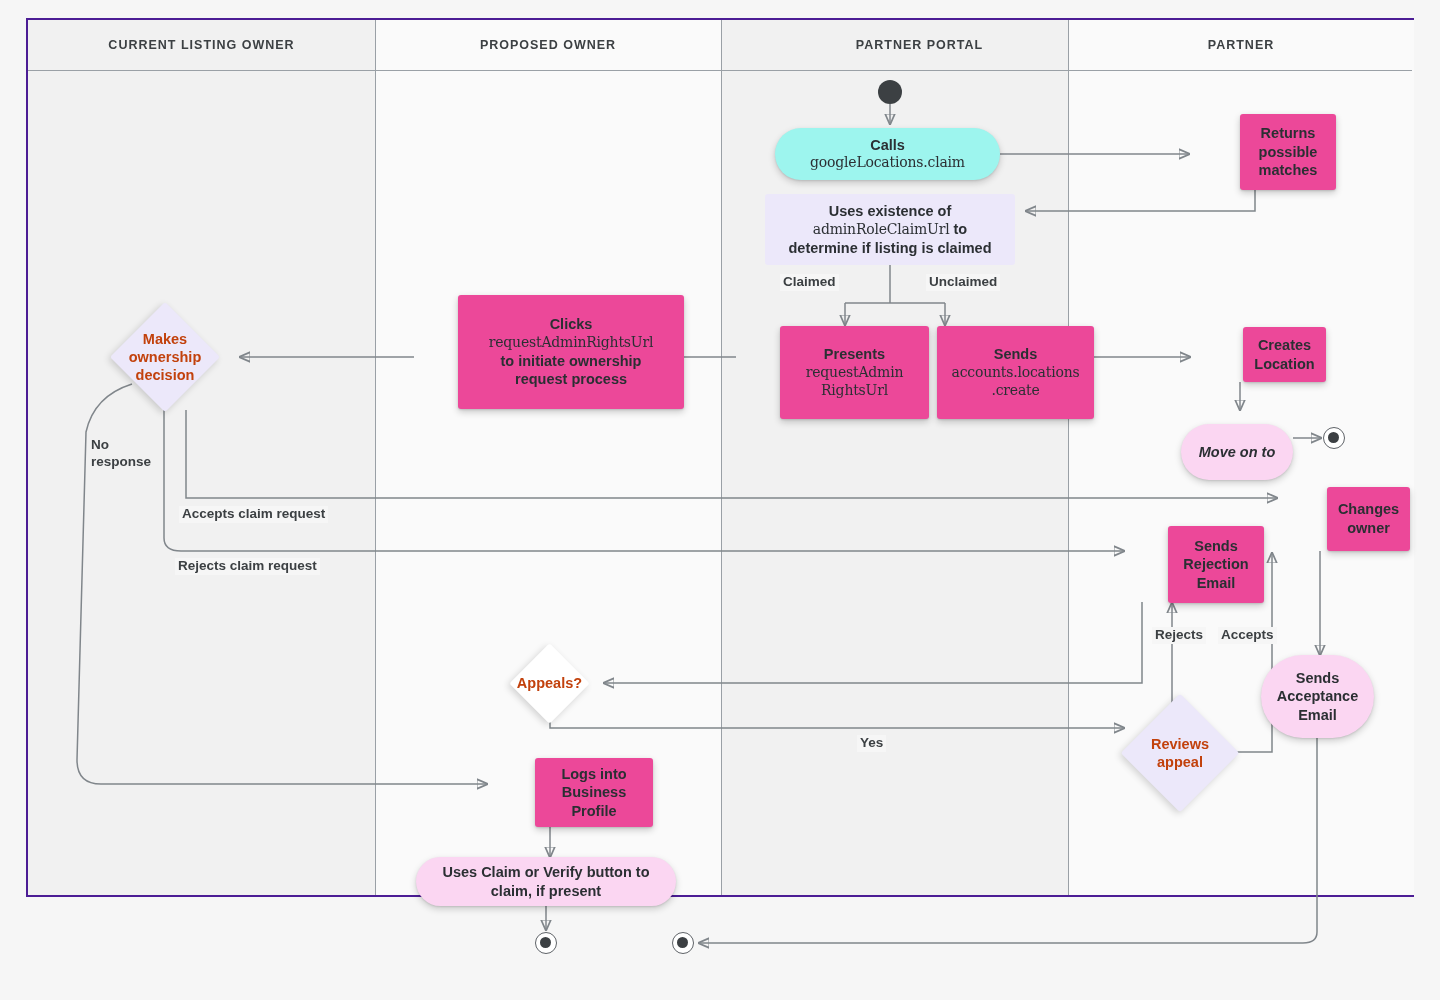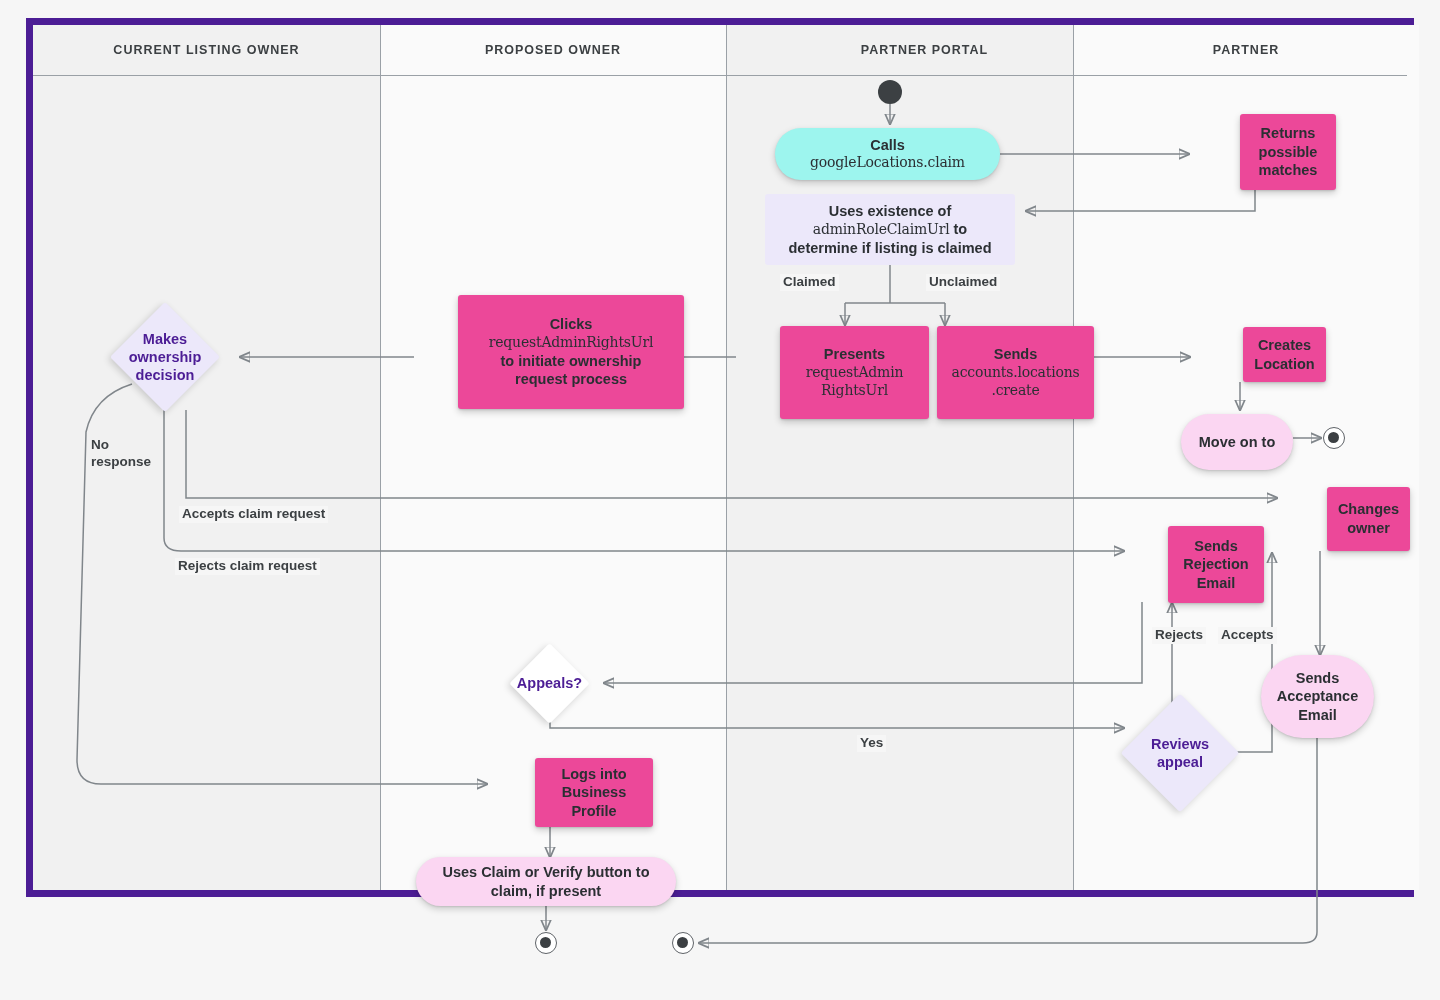--- a/index.html
+++ b/index.html
@@ -1,21 +1,21 @@
 <!DOCTYPE html>
 <html><head>
 <meta charset="utf-8">
 <style>
   html,body{margin:0;padding:0;background:#f6f6f6;}
   body{font-family:"Liberation Sans",sans-serif;}
   #stage{position:relative;width:1440px;height:1000px;background:#f6f6f6;overflow:hidden;}
 
   
   .lane-frame{position:absolute;left:26px;top:18px;width:1388px;height:879px;
-              border:7px solid #4c1d95;box-sizing:border-box;}
+              border:2px solid #4c1d95;box-sizing:border-box;}
   .lane-col{position:absolute;top:0;height:100%;box-sizing:border-box;}
   .lane-col.shadea{background:#f1f1f1;}
   .lane-col.shadeb{background:#fafafa;}
   .lane-div{position:absolute;top:0;height:100%;width:1px;background:#9aa0a6;}
   .header-rule{position:absolute;left:0;width:100%;height:1px;background:#9aa0a6;top:50px;}
   .lane-title{position:absolute;top:0;height:50px;line-height:50px;text-align:center;
               font-size:12.5px;font-weight:700;letter-spacing:.08em;color:#3c4043;
               font-family:"Liberation Sans",sans-serif;}
 
   
@@ -30,21 +30,21 @@
   .soft{background:#ece8fa;border-radius:3px;}
   .mono{font-family:"DejaVu Serif",serif;font-weight:400;font-size:14px;letter-spacing:-.2px;}
 
   
   .diamond{position:absolute;z-index:6;}
   .diamond .dshape{position:absolute;inset:0;transform:rotate(45deg);border-radius:3px;
         box-shadow:0 3px 7px rgba(0,0,0,.16);}
   .diamond.lav .dshape{background:#ece8fa;}
   .diamond.white .dshape{background:#ffffff;}
   .diamond .dlabel{position:absolute;inset:0;display:flex;align-items:center;justify-content:center;
-        text-align:center;font-size:14.5px;font-weight:700;color:#4c1d95;line-height:1.25;z-index:2;}
+        text-align:center;font-size:14.5px;font-weight:700;color:#c2410c;line-height:1.25;z-index:2;}
 
   
   .dot-start{position:absolute;width:24px;height:24px;border-radius:50%;background:#3c4043;z-index:7;}
   .dot-end{position:absolute;width:22px;height:22px;border-radius:50%;background:#fff;
            border:1.6px solid #5f6368;box-sizing:border-box;z-index:7;}
   .dot-end::after{content:"";position:absolute;left:3.5px;top:3.5px;width:11px;height:11px;
            border-radius:50%;background:#3c4043;}
 
   
   .elabel{position:absolute;font-size:13.5px;font-weight:700;color:#3c4043;
@@ -152,21 +152,21 @@
 
   <div class="node rect" style="left:893px;top:326px;width:157px;height:93px;flex-direction:column;">
     <span>Sends</span>
     <span class="mono">accounts.locations</span>
     <span class="mono">.create</span>
   </div>
 
   <div class="node rect" style="left:1199px;top:327px;width:83px;height:55px;white-space:pre-line;">Creates
 Location</div>
 
-  <div class="node pill pink" style="left:1181px;top:414px;width:112px;height:56px;">Move on to</div>
+  <div class="node pill pink" style="left:1181px;top:424px;width:112px;height:56px;font-style:italic;">Move on to</div>
 
   <div class="dot-end" style="left:1323px;top:427px;"></div>
 
   <div class="node rect" style="left:414px;top:295px;width:226px;height:114px;flex-direction:column;">
     <span>Clicks</span>
     <span class="mono">requestAdminRightsUrl</span>
     <span>to initiate ownership</span>
     <span>request process</span>
   </div>
 

